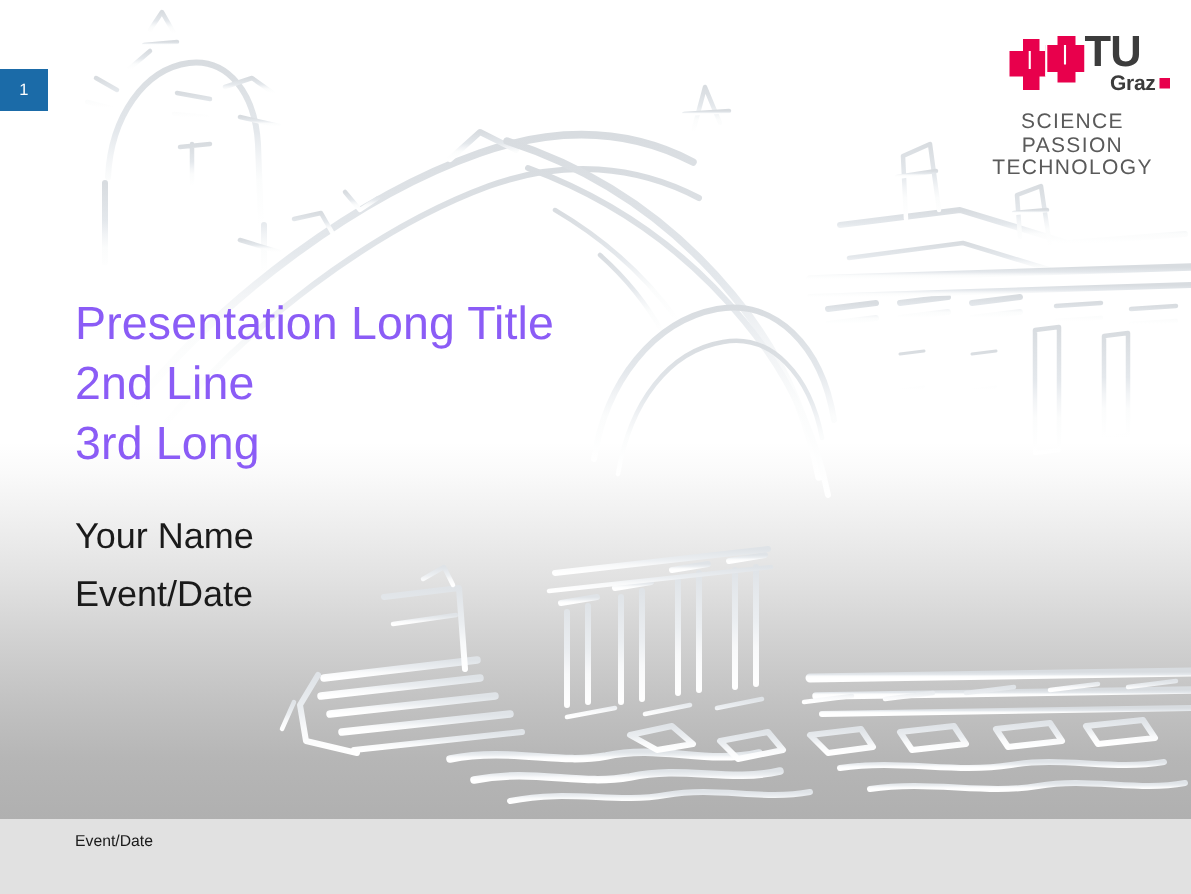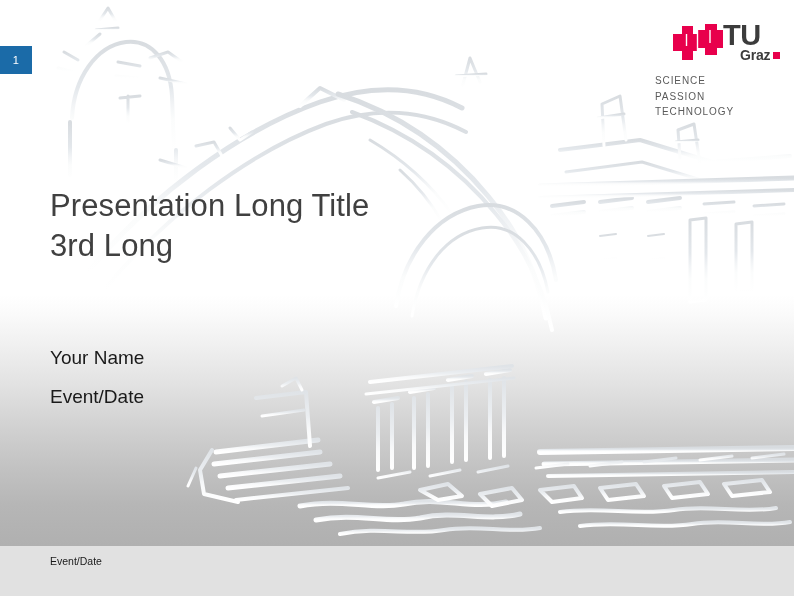--- a/index.html
+++ b/index.html
@@ -119,46 +119,46 @@
     letter-spacing: -0.2px;
   }
   .logo-dot {
     width: 7px;
     height: 7px;
     background: #e8004c;
     margin-left: 3px;
   }
   .tagline {
     margin-top: 7px;
-    font-size: 10px;
+    font-size: 14px;
     color: #5a5a5a;
     line-height: 15.5px;
     letter-spacing: 0.9px;
-    text-align: left;
+    text-align: center;
   }
 
   
   .title-block {
     position: absolute;
     left: 50px;
-    top: 186px;
-    color: #404040;
+    top: 196px;
+    color: #8b5cf6;
     font-size: 31px;
     line-height: 40px;
     letter-spacing: 0.1px;
   }
   .title-line { white-space: nowrap; }
 
   
   .subtitle-block {
     position: absolute;
     left: 50px;
     top: 338px;
     color: #1a1a1a;
-    font-size: 19px;
+    font-size: 24px;
     line-height: 39px;
   }
   .subtitle-line { white-space: nowrap; }
 
   
   .footer-text {
     position: absolute;
     left: 50px;
     top: 554px;
     color: #1a1a1a;
@@ -342,20 +342,21 @@
 
     <div class="tagline">
       <div>SCIENCE</div>
       <div>PASSION</div>
       <div>TECHNOLOGY</div>
     </div>
   </div>
 
   <div class="title-block">
     <div class="title-line">Presentation Long Title</div>
+    <div class="title-line">2nd Line</div>
     <div class="title-line">3rd Long</div>
   </div>
 
   <div class="subtitle-block">
     <div class="subtitle-line">Your Name</div>
     <div class="subtitle-line">Event/Date</div>
   </div>
 
   <div class="footer-band"></div>
   <div class="footer-text">

